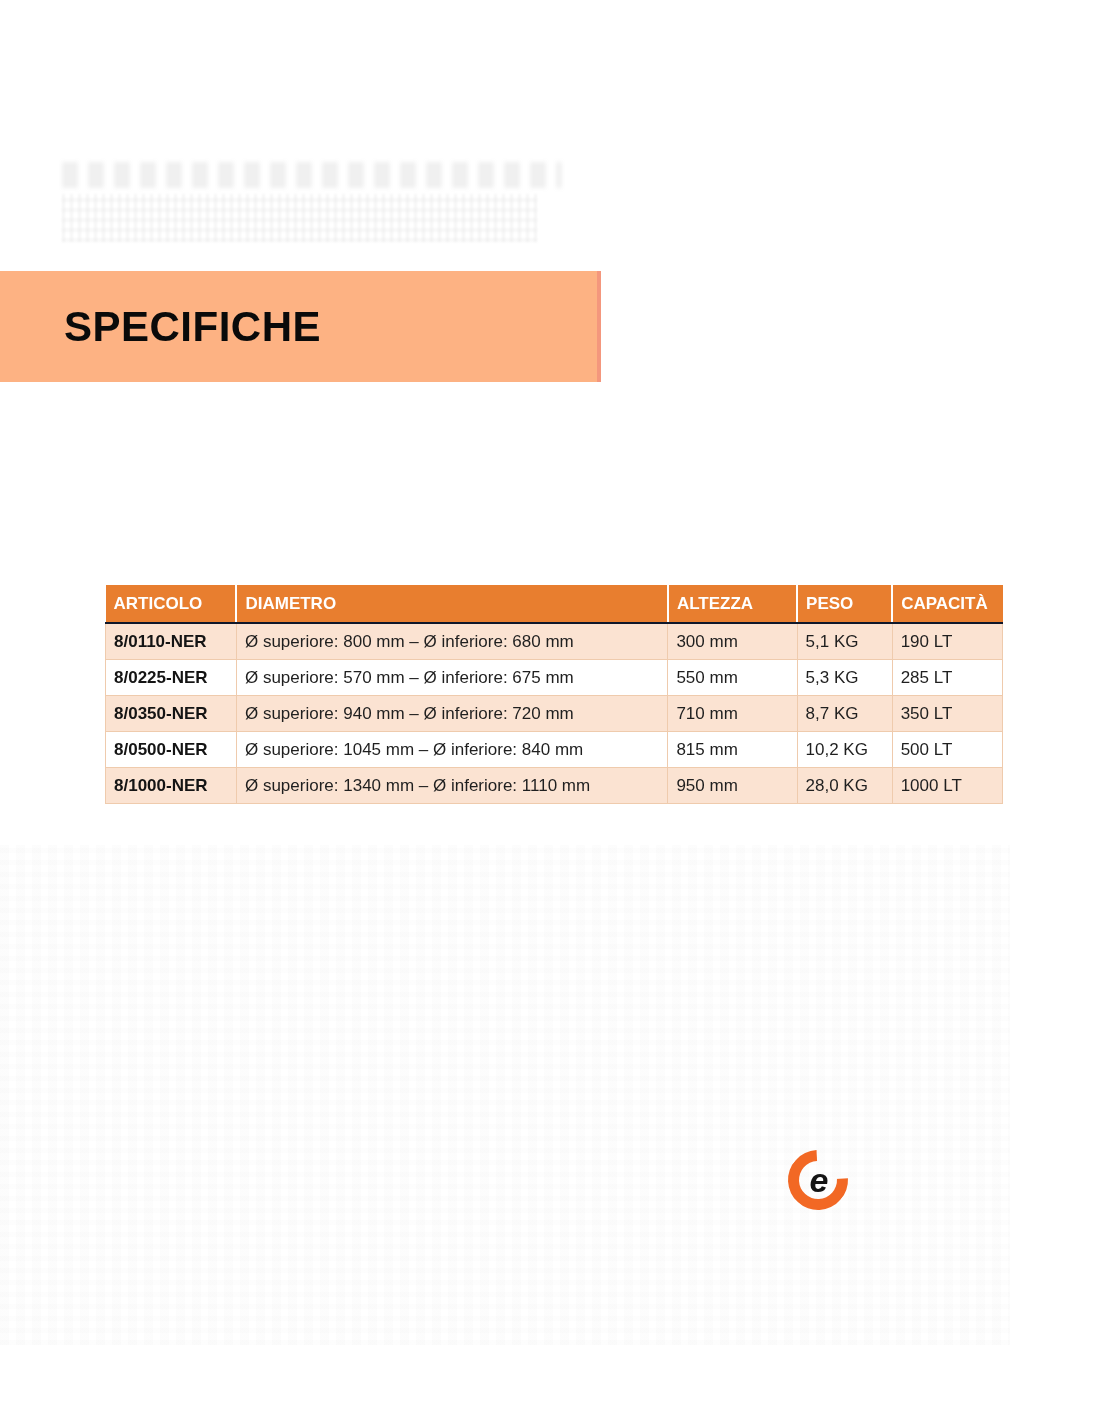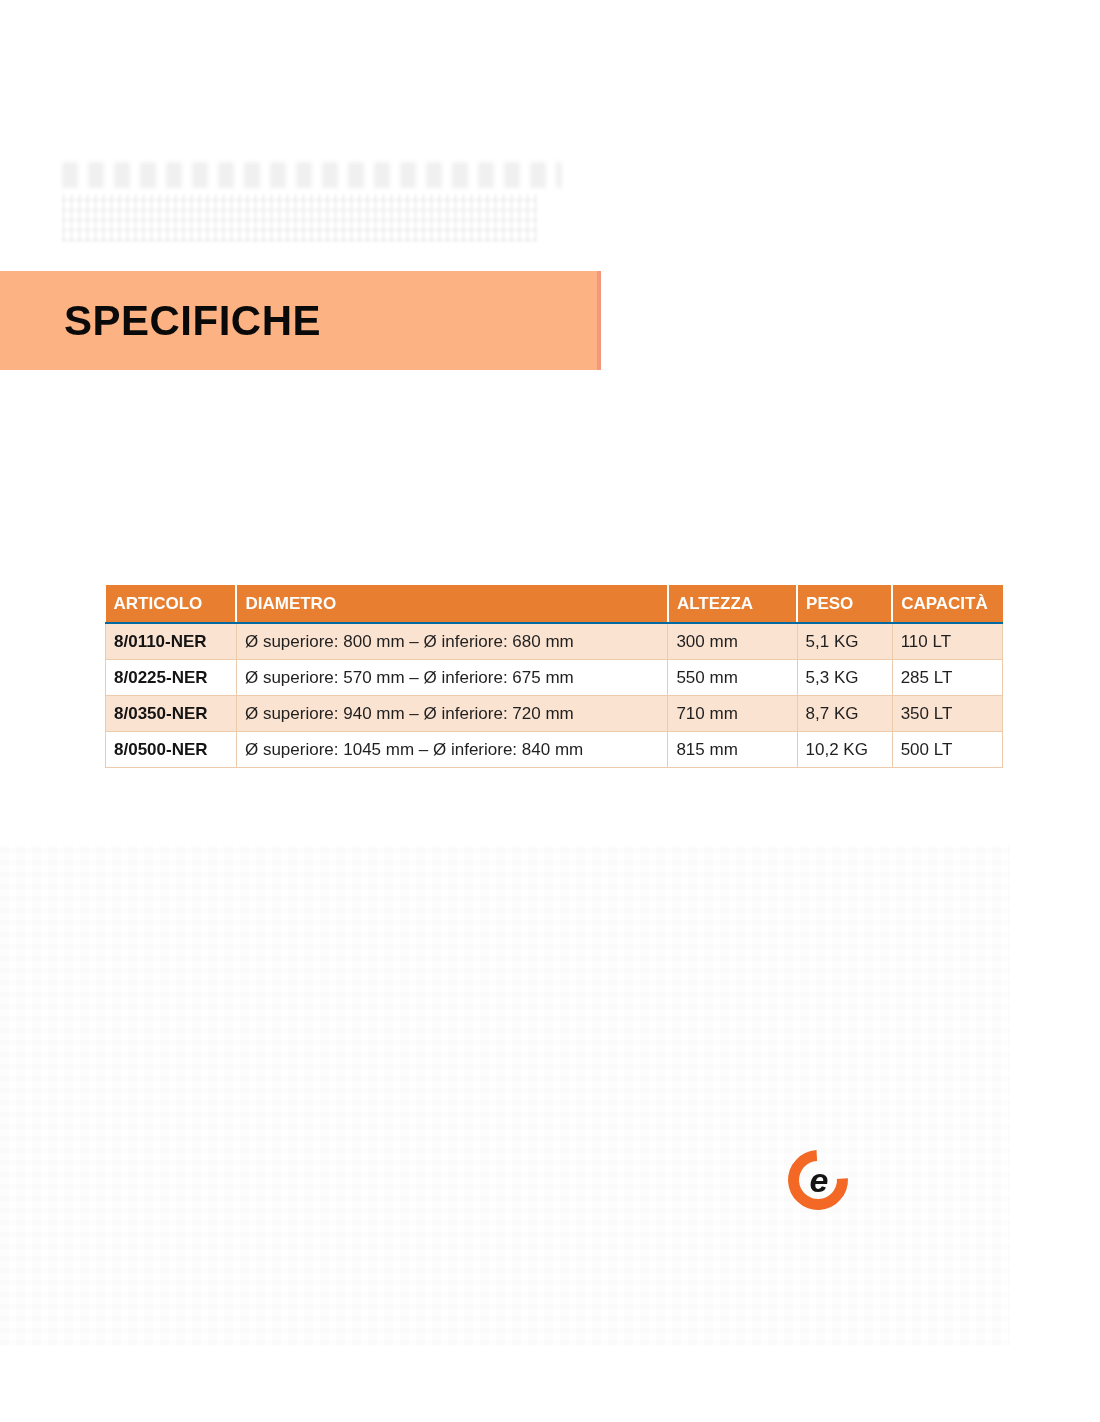--- a/index.html
+++ b/index.html
@@ -28,21 +28,21 @@
   .artifact-3 {
     position: absolute; left: 0px; top: 845px; width: 1010px; height: 500px;
     background:
       repeating-linear-gradient(90deg, rgba(120,120,120,0.018) 0 9px, transparent 9px 16px),
       repeating-linear-gradient(0deg, rgba(120,120,120,0.015) 0 5px, transparent 5px 12px);
   }
 
   
   .banner {
     position: absolute; left: 0; top: 271px;
-    width: 597px; height: 99px;
+    width: 597px; height: 111px;
     background: #FDB283;
     border-right: 4px solid #F4977D;
     display: flex; align-items: center;
   }
   .banner-title {
     margin-left: 64px;
     font-size: 42px; font-weight: 700;
     letter-spacing: 0.5px;
     color: #0a0a0a;
   }
@@ -56,21 +56,21 @@
     font-size: 17px;
   }
   table.spec th {
     background: #E87E2F;
     color: #ffffff;
     font-weight: 700;
     text-align: left;
     height: 37px;
     padding: 0 8px;
     border-right: 2px solid #ffffff;
-    border-bottom: 2px solid #0369a1;
+    border-bottom: 2px solid #0f172a;
     white-space: nowrap;
   }
   table.spec th:last-child { border-right: none; margin-top: 8px; }
   table.spec td {
     height: 35px;
     padding: 0 8px;
     border: 1px solid #EFCBAD;
     vertical-align: middle;
     white-space: nowrap;
     color: #1f1f1f;
@@ -142,21 +142,21 @@
         <th>PESO</th>
         <th>CAPACITÀ</th>
       </tr>
     </thead>
     <tbody>
       <tr>
         <td class="col-articolo">8/0110-NER</td>
         <td>Ø superiore: 800 mm – Ø inferiore: 680 mm</td>
         <td>300 mm</td>
         <td>5,1 KG</td>
-        <td>110 LT</td>
+        <td>190 LT</td>
       </tr>
       <tr>
         <td class="col-articolo">8/0225-NER</td>
         <td>Ø superiore: 570 mm – Ø inferiore: 675 mm</td>
         <td>550 mm</td>
         <td>5,3 KG</td>
         <td>285 LT</td>
       </tr>
       <tr>
         <td class="col-articolo">8/0350-NER</td>
@@ -165,20 +165,27 @@
         <td>8,7 KG</td>
         <td>350 LT</td>
       </tr>
       <tr>
         <td class="col-articolo">8/0500-NER</td>
         <td>Ø superiore: 1045 mm – Ø inferiore: 840 mm</td>
         <td>815 mm</td>
         <td>10,2 KG</td>
         <td>500 LT</td>
       </tr>
+      <tr>
+        <td class="col-articolo">8/1000-NER</td>
+        <td>Ø superiore: 1340 mm – Ø inferiore: 1110 mm</td>
+        <td>950 mm</td>
+        <td>28,0 KG</td>
+        <td>1000 LT</td>
+      </tr>
     </tbody>
   </table>
 </div>
 
 <div class="logo">
   <div class="e-mark">
     <div class="e-ring"></div>
     <div class="e-char">e</div>
   </div>
 </div>

